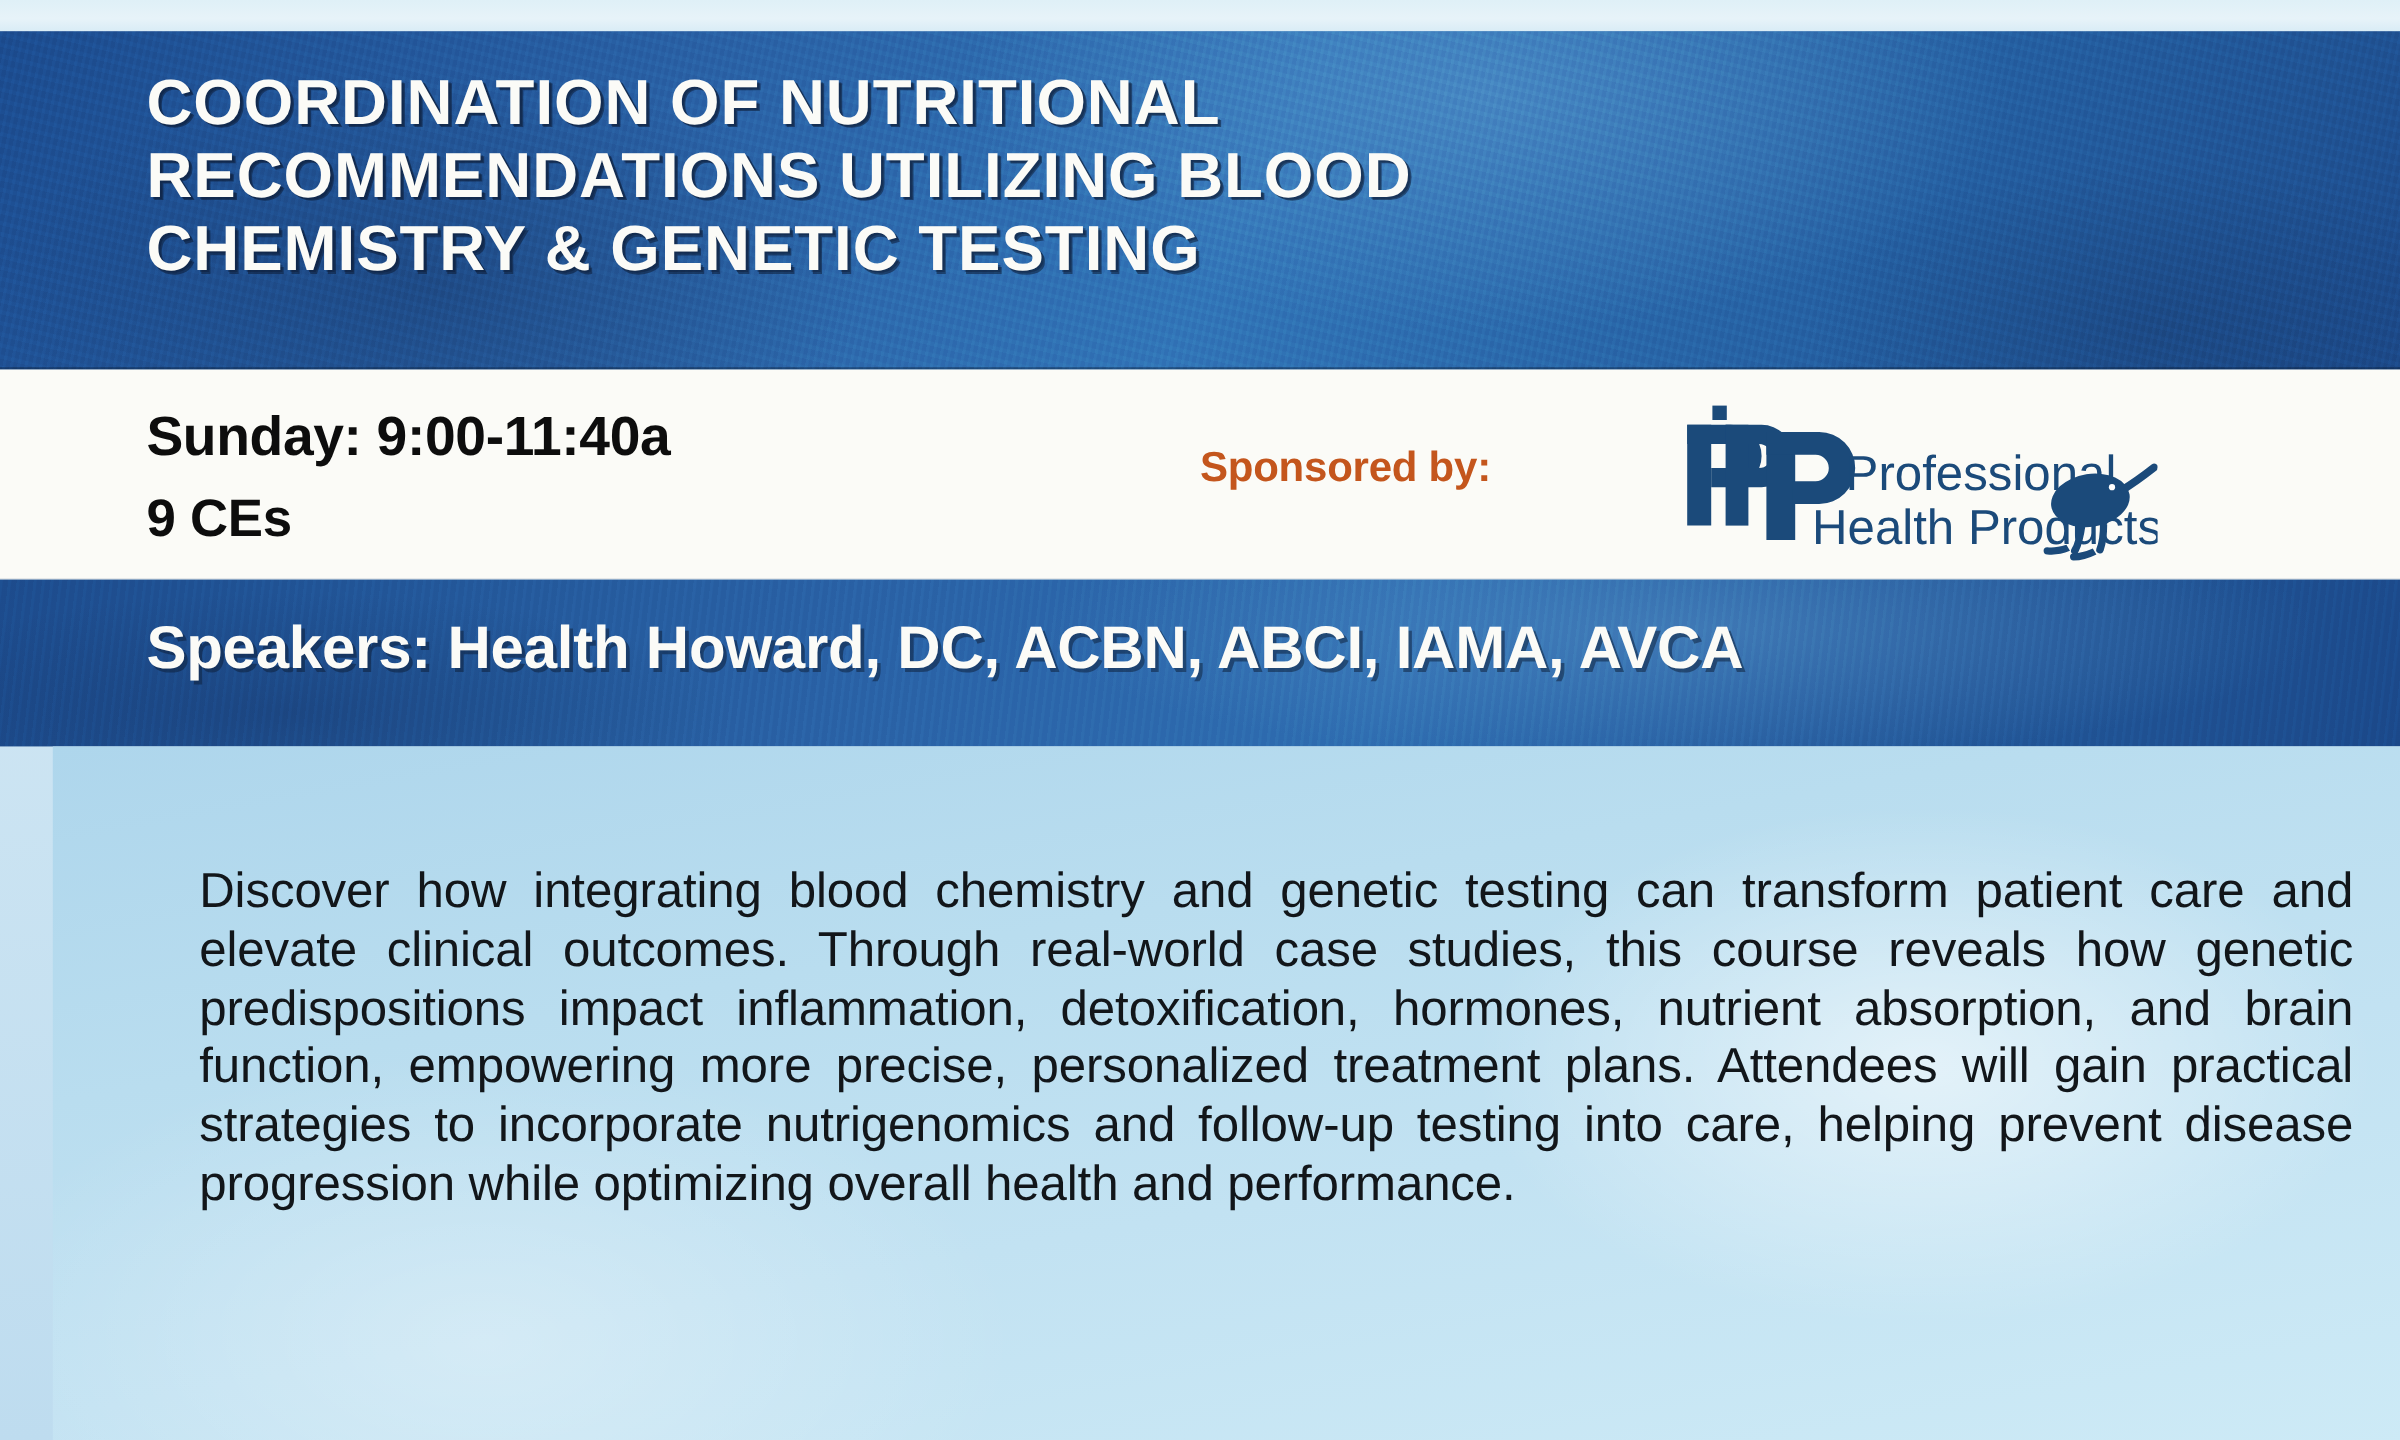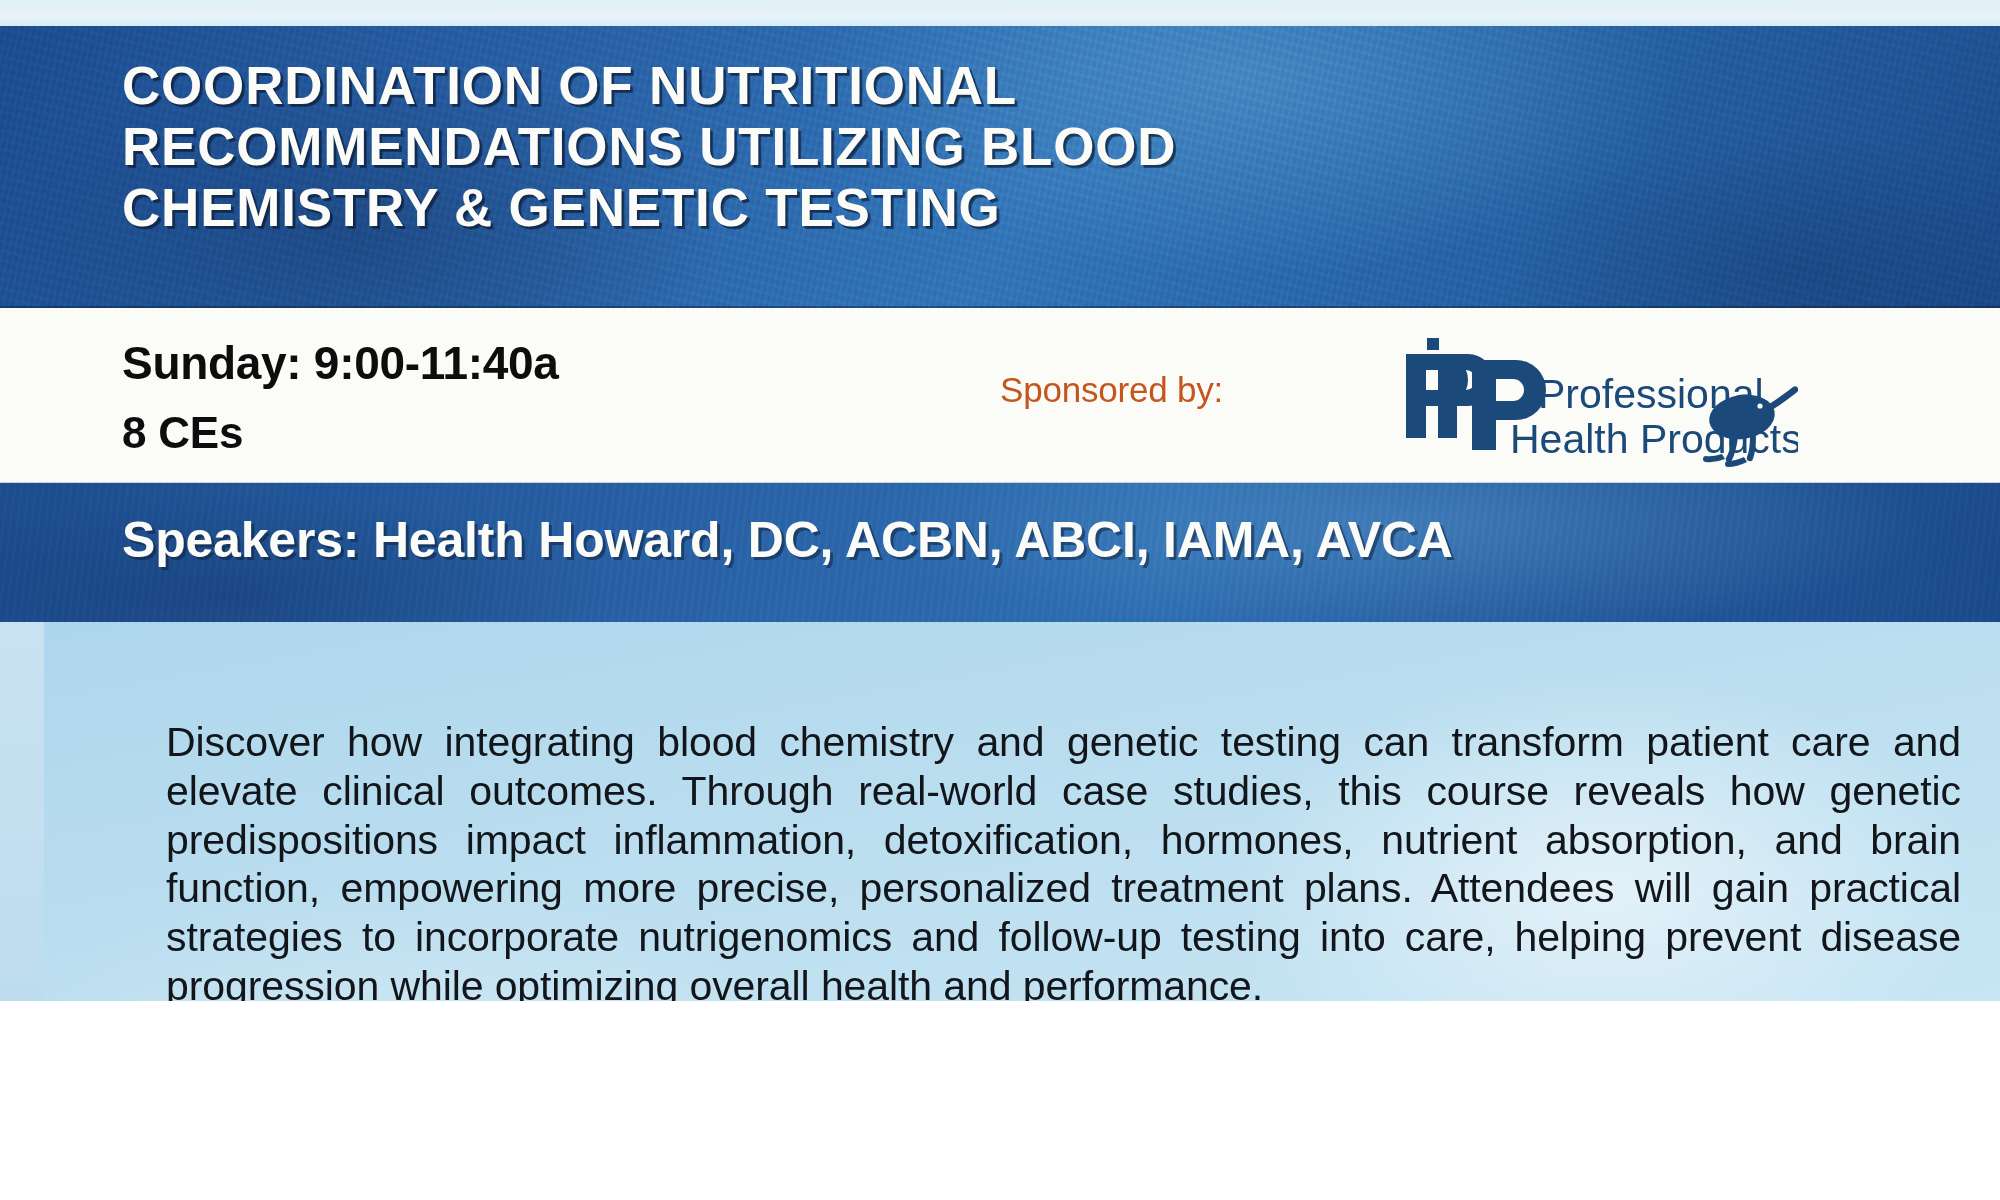--- a/index.html
+++ b/index.html
@@ -10,21 +10,21 @@
   body {
     width: 2000px;
     height: 1200px;
     overflow: hidden;
     font-family: "Liberation Sans", sans-serif;
   }
 
   .slide {
     position: relative;
     width: 2000px;
-    height: 1001px;
+    height: 1200px;
     background: linear-gradient(180deg, #e2f0f7 0%, #cfe6f3 40%, #bedcef 100%);
     overflow: hidden;
   }
 
   
   .top-strip {
     position: absolute;
     left: 0; top: 0;
     width: 2000px; height: 26px;
     background: linear-gradient(180deg, #dff0f7 0%, #e7f3f9 60%, #d9ecf6 100%);
@@ -102,21 +102,21 @@
     color: #0d0d0d;
     letter-spacing: -0.2px;
     white-space: nowrap;
   }
 
   .sponsored-by {
     position: absolute;
     left: 1000px;
     top: 62px;
     font-size: 35px;
-    font-weight: 400;
+    font-weight: 700;
     color: #c4561d;
     letter-spacing: -0.2px;
     white-space: nowrap;
   }
 
   
   .php-logo {
     position: absolute;
     left: 1398px;
     top: 28px;
@@ -194,21 +194,21 @@
     <div class="title-text">
       <span class="ln">COORDINATION OF NUTRITIONAL</span>
       <span class="ln">RECOMMENDATIONS UTILIZING BLOOD</span>
       <span class="ln">CHEMISTRY &amp; GENETIC TESTING</span>
     </div>
   </div>
 
   <div class="info-band">
 
     <div class="session-time">Sunday: 9:00-11:40a</div>
-    <div class="session-ces">8 CEs</div>
+    <div class="session-ces">9 CEs</div>
 
     <div class="sponsored-by">Sponsored by:</div>
 
     <div class="php-logo">
       <svg viewBox="0 0 400 132" xmlns="http://www.w3.org/2000/svg" aria-hidden="true">
         <g fill="#1b4a7a">
 
           <rect x="29" y="2" width="12" height="12"></rect>
 
           <path d="M8 18 h20 v84 h-20 z"></path>

